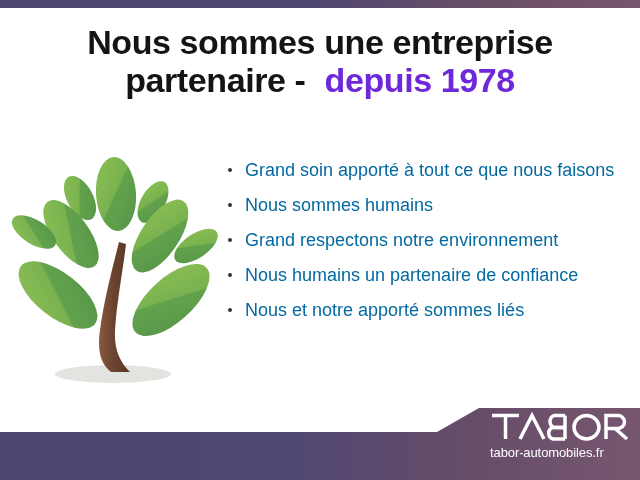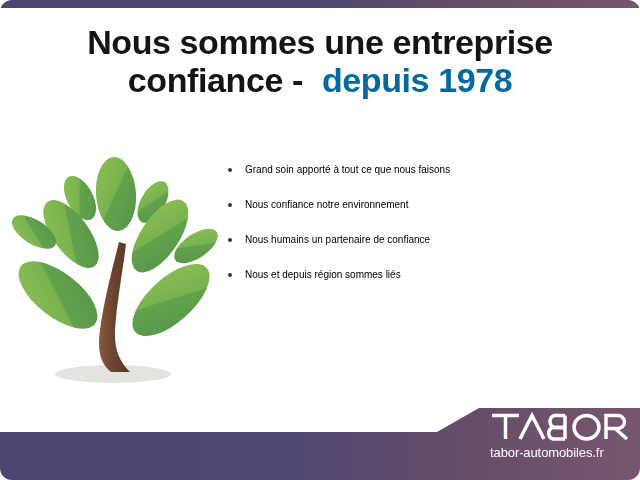--- a/index.html
+++ b/index.html
@@ -2,21 +2,21 @@
 <html><head>
 <meta charset="utf-8">
 <style>
   html,body{margin:0;padding:0;}
   body{
     width:640px;height:480px;overflow:hidden;
     background:#ffffff;
     font-family:"Liberation Sans", sans-serif;
     -webkit-font-smoothing:antialiased;
   }
-  .slide{position:relative;width:640px;height:480px;background:#fff;overflow:hidden;border-radius:12px;}
+  .slide{position:relative;width:640px;height:480px;background:#fff;overflow:hidden;}
 
   
   .top-band{
     position:absolute;left:0;top:0;width:640px;height:8px;
     background:linear-gradient(90deg,#4C4571 0%,#4E4670 48%,#6A4F66 78%,#77566F 100%);
   }
 
   
   .title-block{
     position:absolute;left:0;top:24px;width:640px;
@@ -25,21 +25,21 @@
   }
   .title-line{
     display:block;
     font-size:34px;
     font-weight:bold;
     letter-spacing:-0.4px;
     color:#141414;
     white-space:nowrap;
   }
   .title-line.second{margin-top:2px;}
-  .accent{color:#0369a1;}
+  .accent{color:#6d28d9;}
   .gap{display:inline-block;width:10px;}
 
   
   .tree-wrap{
     position:absolute;left:8px;top:150px;width:215px;height:240px;
   }
   .tree-wrap svg{display:block;width:215px;height:240px;}
 
   
   .bullets{
@@ -51,22 +51,22 @@
     display:flex;
     align-items:center;
   }
   .bullet-dot{
     width:4px;height:4px;border-radius:50%;
     background:#333333;
     flex:0 0 auto;
     margin-right:13px;
   }
   .bullet-text{
-    font-size:10px;
-    color:#000000;
+    font-size:18px;
+    color:#0369a1;
     white-space:nowrap;
     line-height:1;
   }
 
   
   .footer{
     position:absolute;left:0;top:0;width:640px;height:480px;
     pointer-events:none;
   }
   .footer svg{display:block;}
@@ -87,21 +87,21 @@
 </style>
 </head>
 <body>
 
 <div class="slide">
 
   <div class="top-band"></div>
 
   <div class="title-block">
     <span class="title-line">Nous sommes une entreprise</span>
-    <span class="title-line second"><span>confiance - </span><span class="gap"></span><span class="accent">depuis 1978</span></span>
+    <span class="title-line second"><span>partenaire - </span><span class="gap"></span><span class="accent">depuis 1978</span></span>
   </div>
 
   <div class="tree-wrap">
     <svg viewBox="0 0 215 240" xmlns="http://www.w3.org/2000/svg">
       <defs>
         <linearGradient id="lg" x1="0" y1="0" x2="1" y2="1">
           <stop offset="0%" stop-color="#8DC055"></stop>
           <stop offset="48%" stop-color="#79B24F"></stop>
           <stop offset="50%" stop-color="#63A24C"></stop>
           <stop offset="100%" stop-color="#559448"></stop>
@@ -138,29 +138,33 @@
     </svg>
   </div>
 
   <div class="bullets">
     <div class="bullet-row">
       <span class="bullet-dot"></span>
       <span class="bullet-text">Grand soin apporté à tout ce que nous faisons</span>
     </div>
     <div class="bullet-row">
       <span class="bullet-dot"></span>
-      <span class="bullet-text">Nous confiance notre environnement</span>
+      <span class="bullet-text">Nous sommes humains</span>
+    </div>
+    <div class="bullet-row">
+      <span class="bullet-dot"></span>
+      <span class="bullet-text">Grand respectons notre environnement</span>
     </div>
     <div class="bullet-row">
       <span class="bullet-dot"></span>
       <span class="bullet-text">Nous humains un partenaire de confiance</span>
     </div>
     <div class="bullet-row">
       <span class="bullet-dot"></span>
-      <span class="bullet-text">Nous et depuis région sommes liés</span>
+      <span class="bullet-text">Nous et notre apporté sommes liés</span>
     </div>
   </div>
 
   <div class="footer">
     <svg width="640" height="480" viewBox="0 0 640 480" xmlns="http://www.w3.org/2000/svg">
       <defs>
         <linearGradient id="fg" x1="0" y1="0" x2="1" y2="0">
           <stop offset="0%" stop-color="#4C4571"></stop>
           <stop offset="45%" stop-color="#504873"></stop>
           <stop offset="72%" stop-color="#654C69"></stop>

